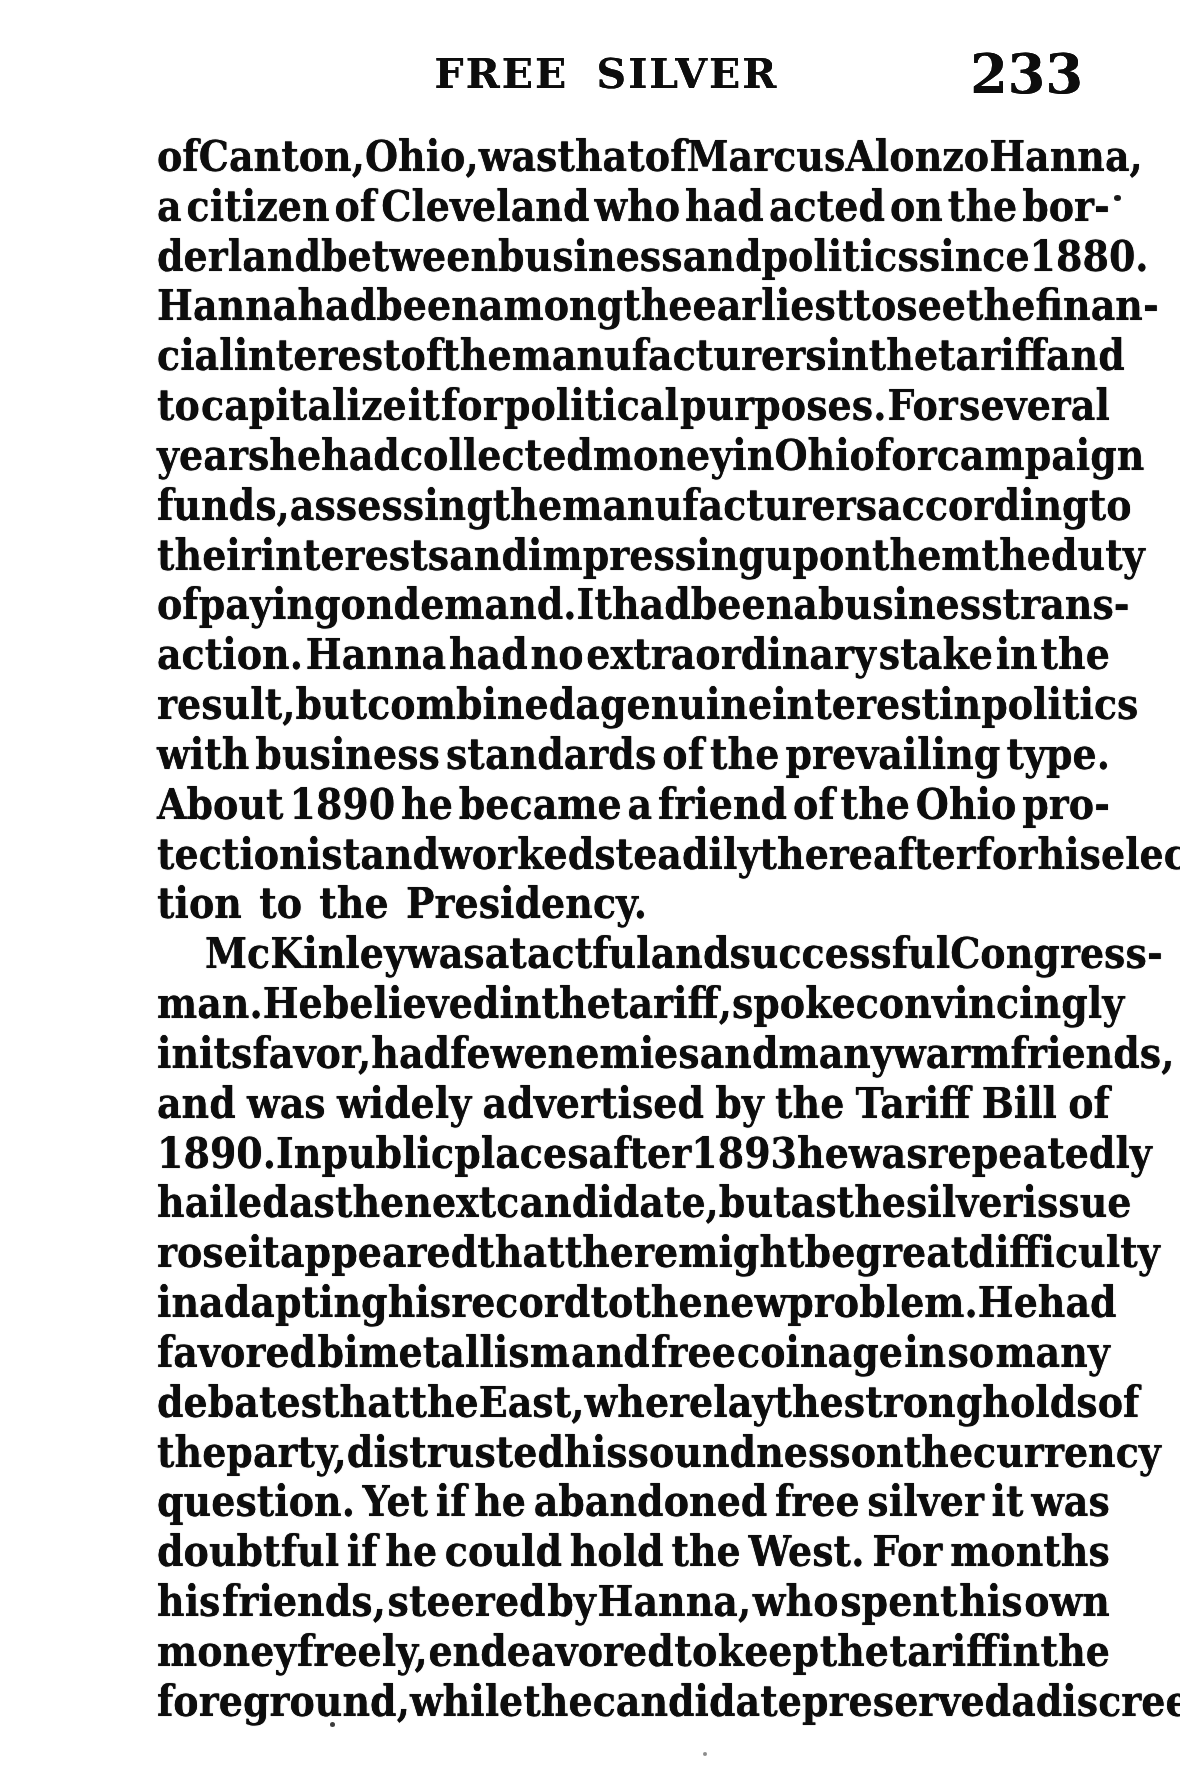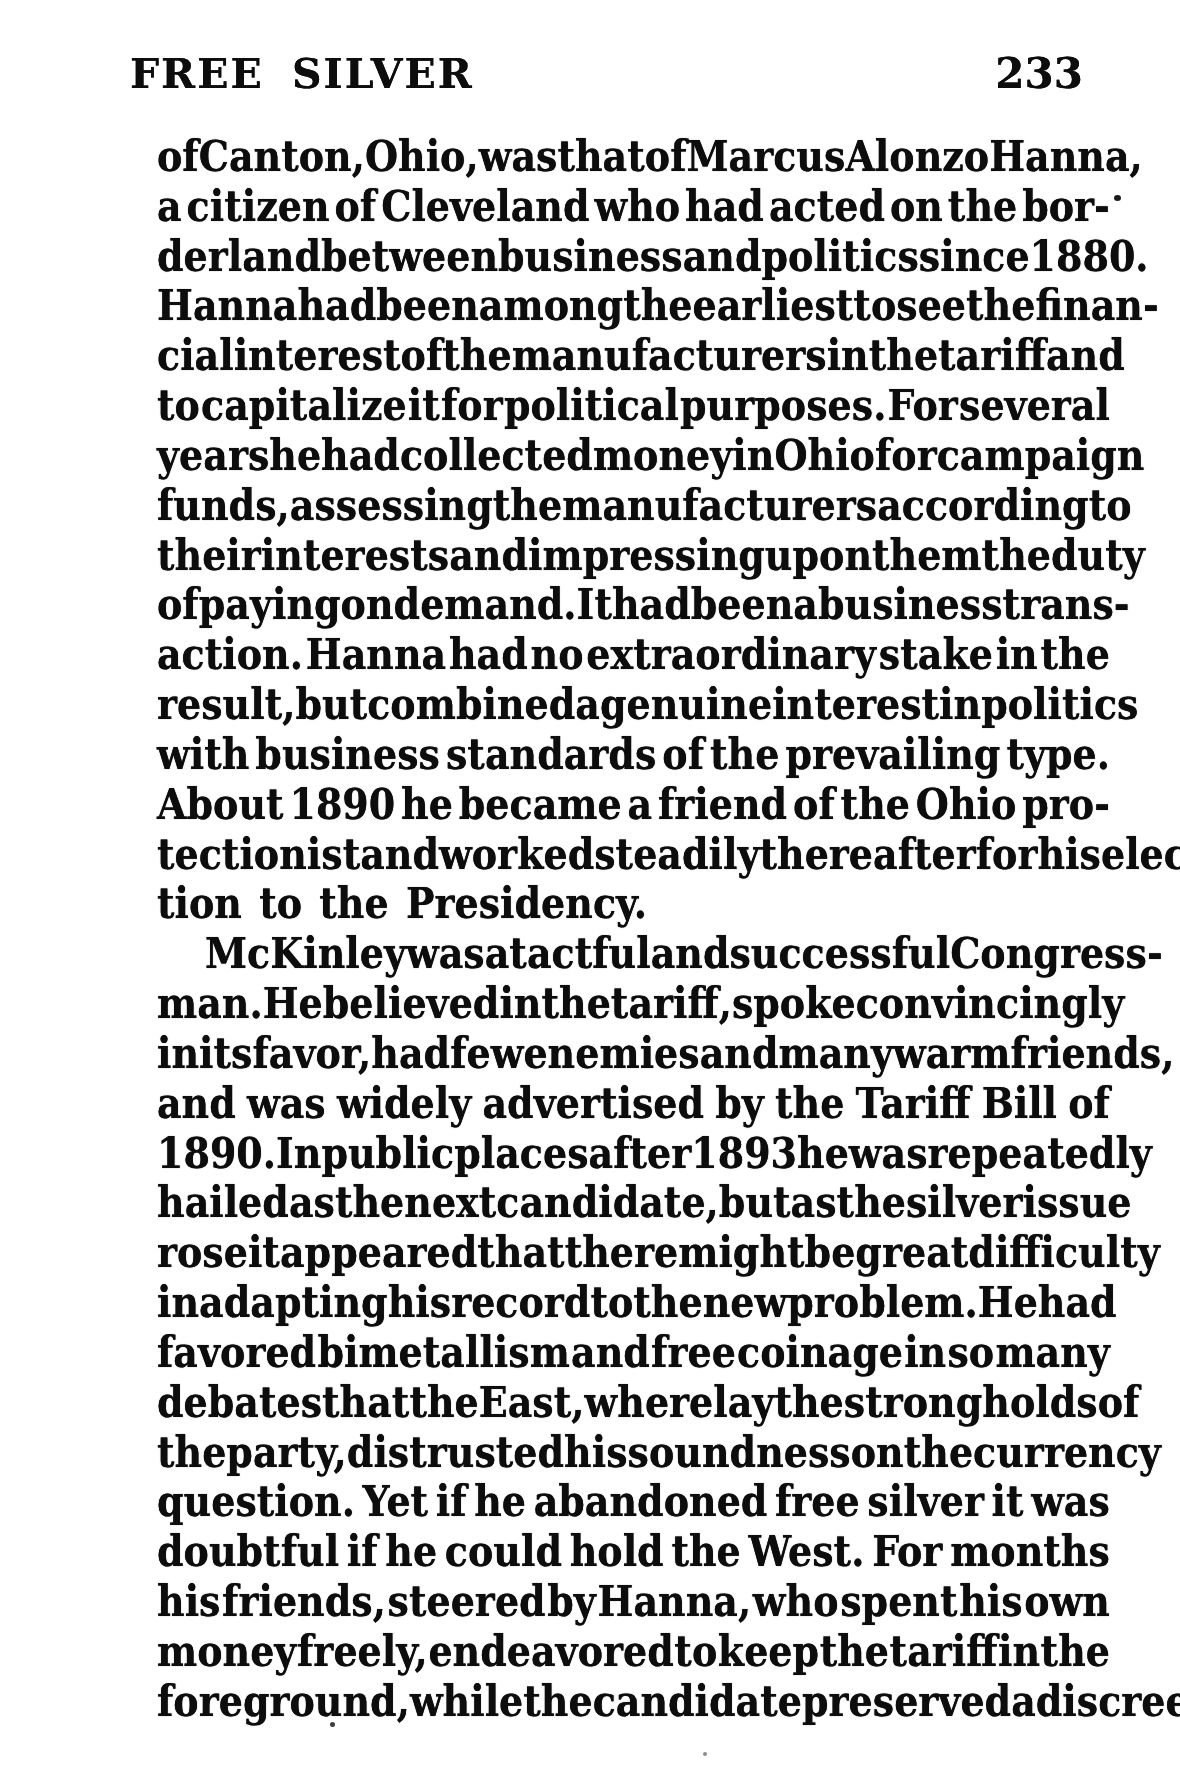--- a/index.html
+++ b/index.html
@@ -22,31 +22,31 @@
     top: 50px;
     left: 130px;
     width: 953px;
     height: 48px;
     line-height: 48px;
   }
   .running-title {
     position: absolute;
     left: 0;
     right: 0;
-    text-align: left;
+    text-align: center;
     font-size: 41px;
     letter-spacing: 2px;
     word-spacing: 12px;
     text-shadow: 0 0 0.6px currentColor;
   }
   .page-number {
     position: absolute;
     right: 0;
     top: 0;
-    font-size: 42px;
+    font-size: 54px;
     text-shadow: 0 0 0.6px currentColor;
   }
   
   .body-block {
     position: absolute;
     top: 131px;
     left: 130px;
     width: 953px;
     font-size: 38px;
     margin-left: 27px;

